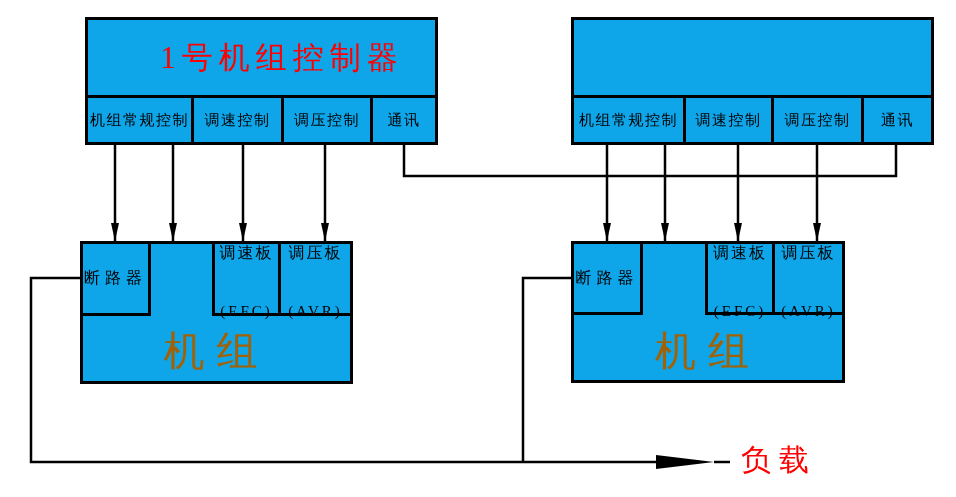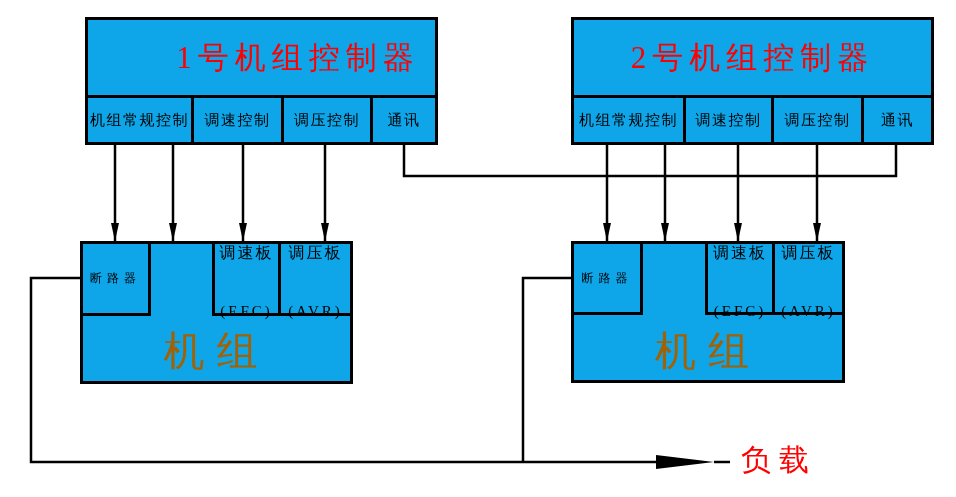--- a/index.html
+++ b/index.html
@@ -26,21 +26,21 @@
     font-size: 31px;
     letter-spacing: 6px;
     white-space: nowrap;
   }
   .module-label {
     font-size: 15px;
     letter-spacing: 1.5px;
     white-space: nowrap;
   }
   .breaker-label {
-    font-size: 12px;
+    font-size: 16px;
     letter-spacing: 5px;
     white-space: nowrap;
   }
   .board-box { flex-direction: column; justify-content: space-evenly; }
   .board-line { font-size: 16px; letter-spacing: 2px; white-space: nowrap; line-height: 1.1; }
   .board-sub  { font-size: 15px; letter-spacing: 3px; white-space: nowrap; line-height: 1.1; margin-top: 41px; }
   .unit-label {
     color: #a16207;
     font-size: 41px;
     letter-spacing: 12px;
@@ -89,40 +89,37 @@
       <polygon points="603,223 611,223 607,241"></polygon>
       <polygon points="661,223 669,223 665,241"></polygon>
       <polygon points="734,223 742,223 738,241"></polygon>
       <polygon points="813,223 821,223 817,241"></polygon>
 
       <polygon points="656,455 656,469 714,462"></polygon>
     </g>
   </svg>
 
   <div class="box" style="left:85px; top:17px; width:353px; height:128px;"></div>
-  <div class="plain center" style="left:88px; top:20px; width:420px; height:75px;">
+  <div class="plain center" style="left:72px; top:20px; width:420px; height:75px;">
     <span class="ctrl-title">1号机组控制器</span>
   </div>
   <div class="box center" style="left:85px; top:95px; width:109px; height:50px;">
     <span class="module-label">机组常规控制</span>
   </div>
   <div class="box center" style="left:191px; top:95px; width:93px; height:50px;">
     <span class="module-label">调速控制</span>
   </div>
   <div class="box center" style="left:281px; top:95px; width:92px; height:50px;">
     <span class="module-label">调压控制</span>
   </div>
   <div class="box center" style="left:370px; top:95px; width:68px; height:50px;">
     <span class="module-label">通讯</span>
   </div>
 
   <div class="box" style="left:571px; top:17px; width:363px; height:128px;"></div>
-  <div class="plain center" style="left:574px; top:20px; width:357px; height:75px;">
-    <span class="ctrl-title">2号机组控制器</span>
-  </div>
   <div class="box center" style="left:571px; top:95px; width:115px; height:50px;">
     <span class="module-label">机组常规控制</span>
   </div>
   <div class="box center" style="left:683px; top:95px; width:91px; height:50px;">
     <span class="module-label">调速控制</span>
   </div>
   <div class="box center" style="left:771px; top:95px; width:93px; height:50px;">
     <span class="module-label">调压控制</span>
   </div>
   <div class="box center" style="left:861px; top:95px; width:73px; height:50px;">

